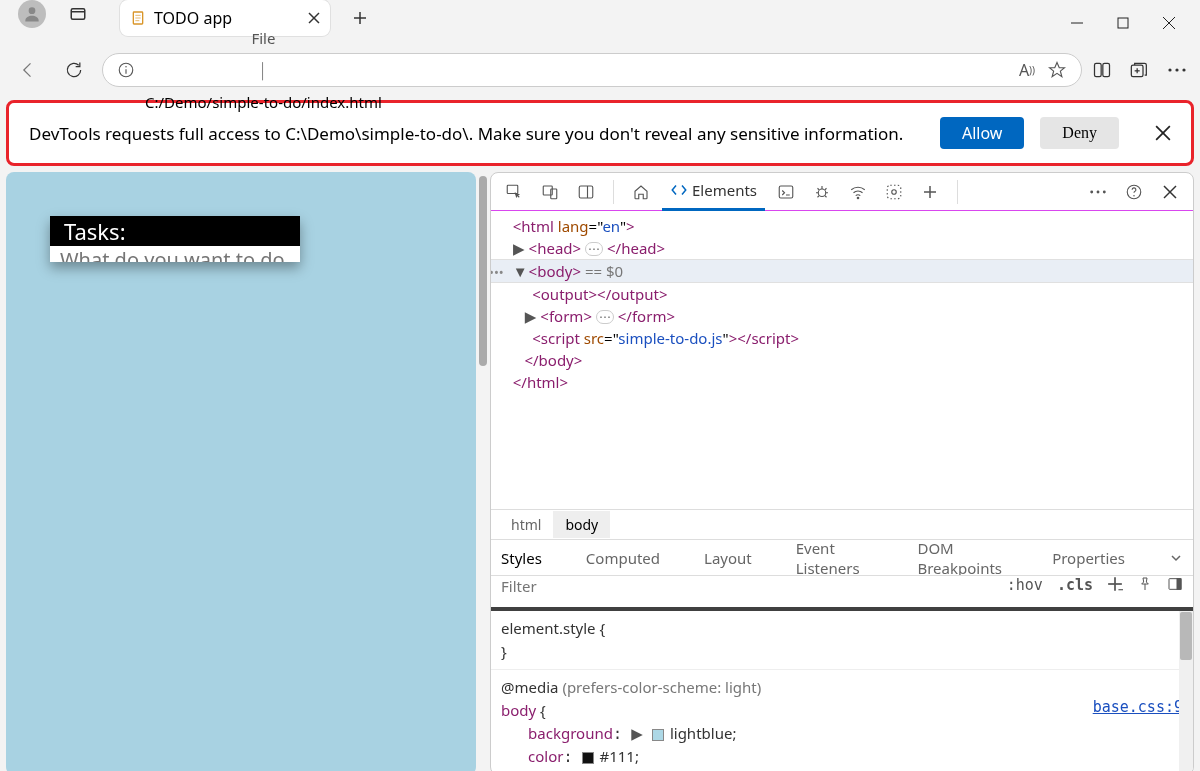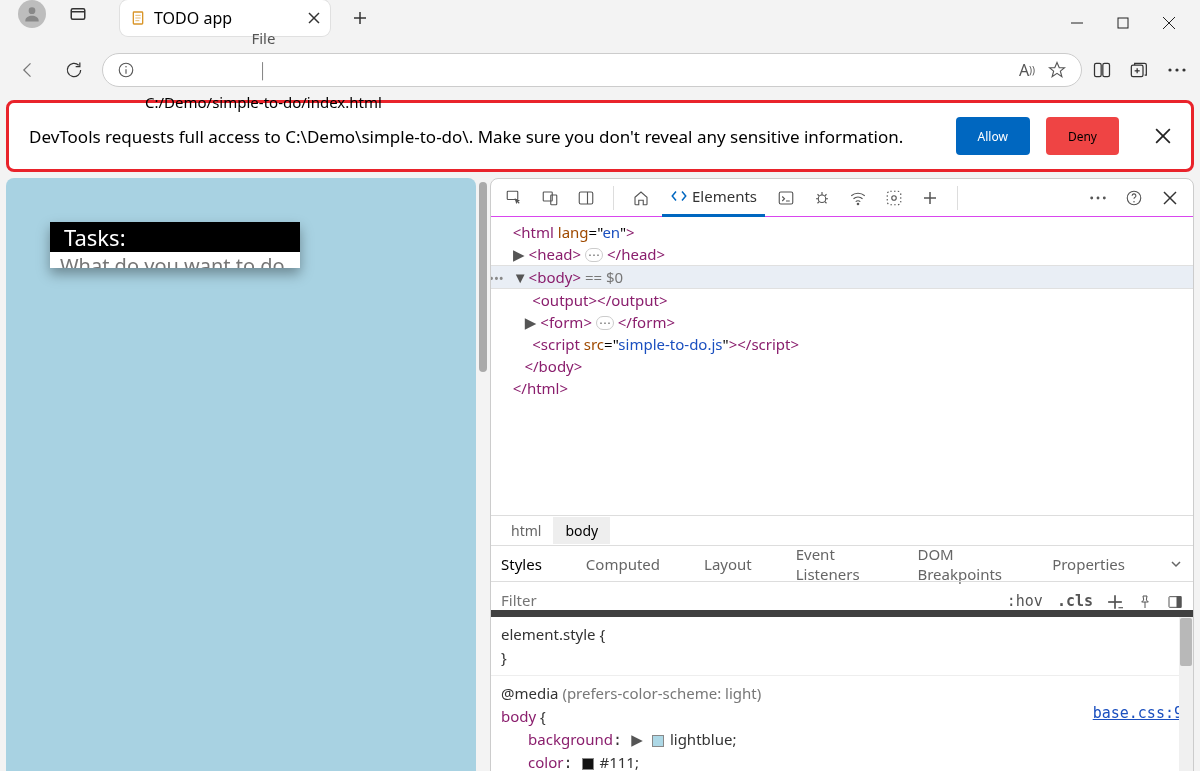--- a/index.html
+++ b/index.html
@@ -32,23 +32,23 @@
     border:3px solid #e9232b;
     border-radius:8px;
     padding:14px 20px;
     background:#fff;
     display:flex;
     align-items:center;
     gap:16px;
     font-size:17px;
   }
   .infobar .msg{flex:1;}
-  .btn{height:38px;padding:12px 22px;border-radius:4px;font-size:12px;display:flex;align-items:center;justify-content:center;cursor:pointer;}
+  .btn{height:32px;padding:12px 22px;border-radius:4px;font-size:16px;display:flex;align-items:center;justify-content:center;cursor:pointer;}
   .btn-primary{background:#0067c0;color:#fff;}
-  .btn-secondary{background:#ef4444;color:#000;}
+  .btn-secondary{background:#e5e5e5;color:#000;font-family:Liberation Serif, serif;}
   .infobar .close-x{margin-left:20px;}
   
   
   .worksplit{display:flex;height:calc(771px - 46px - 48px - 74px); margin:0 6px 6px 6px; gap:0;}
   .page-pane{width:470px; background:#a8d2e2; border-radius:8px; position:relative; overflow:hidden;}
   .todo-widget{position:absolute;left:44px;top:44px;display:flex;height:46px; box-shadow:0 6px 12px rgba(0,0,0,.35); border-radius:0; overflow:hidden;flex-direction:column;}
   .todo-label{background:#000;color:#fff;font-size:22px;padding:0 14px;display:flex;align-items:center;}
   .todo-input{width:250px;border:none;font-size:20px;color:#888;padding:0 10px;outline:none; background:#fff}
   .todo-send{background:#3b76ae;color:#000;font-size:20px;padding:0 14px;border:none;margin-top:36px;}
   .splitbar{width:14px;background:transparent;position:relative;display:flex;align-items:flex-start;justify-content:center;}
@@ -74,21 +74,21 @@
   .chip::after{content:"⋯";position:absolute;left:2px;top:-5px;font-size:12px;color:#666}
   
   .crumbs{height:30px;border-top:1px solid #ddd;display:flex;align-items:center;font-size:14px;padding-left:8px;gap:0}
   .crumb{padding:4px 12px;color:#666}
   .crumb.active{background:#eee;color:#000}
   
   .styles-tabs{height:36px;border-top:1px solid #ddd;display:flex;align-items:center;padding:0 10px;gap:44px;font-size:15px;color:#666}
   .styles-tabs .active{color:#000}
   .styles-tabs .chev{margin-left:auto;color:#666}
   
-  .filterbar{height:36px;border-top:1px solid #ddd;border-bottom:7px solid #404040;display:flex;align-items:flex-end;padding:0 10px;gap:14px;font-size:15px;color:#555}
+  .filterbar{height:36px;border-top:1px solid #ddd;border-bottom:4px solid #404040;display:flex;align-items:flex-start;padding:0 10px;gap:14px;font-size:15px;color:#555}
   .filterbar input{flex:1;border:none;outline:none;font-size:15px;color:#666}
   .filterbar .mini{font-family:Consolas,monospace}
   
   .rules{padding:6px 10px;font-family:Consolas,monospace;font-size:15px;line-height:22px;color:#333; border-bottom:1px solid #eee; position:relative;}
   .rules .css-sel{color:#8a1e6d}
   .swatch{display:inline-block;width:12px;height:12px;border:1px solid #888;vertical-align:middle;margin-right:2px}
   .src-link{position:absolute;right:10px;top:26px;color:#1a4fbf;text-decoration:underline;font-family:Consolas,monospace;font-size:15px}
   .mini-scroll{position:absolute;right:0;top:0;width:14px;height:100%;background:#f0f0f0;}
   .mini-scroll-thumb{position:absolute;right:1px;top:1px;width:12px;height:48px;background:#b8b8b8;border-radius:2px;}
   

